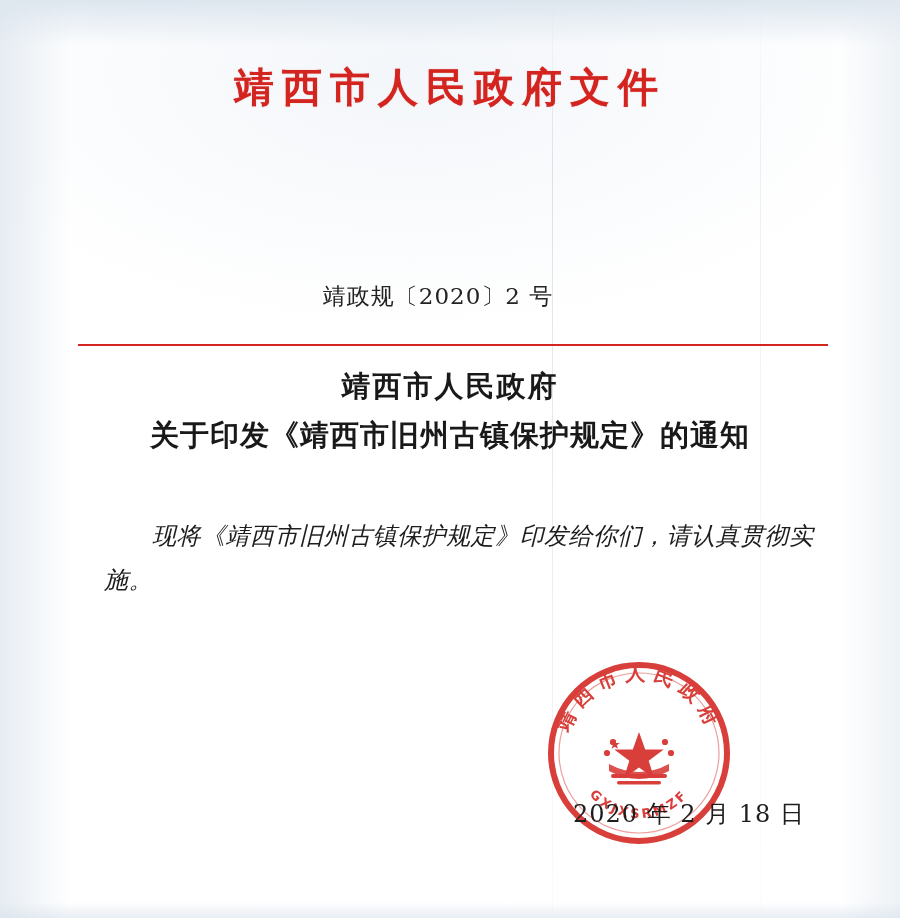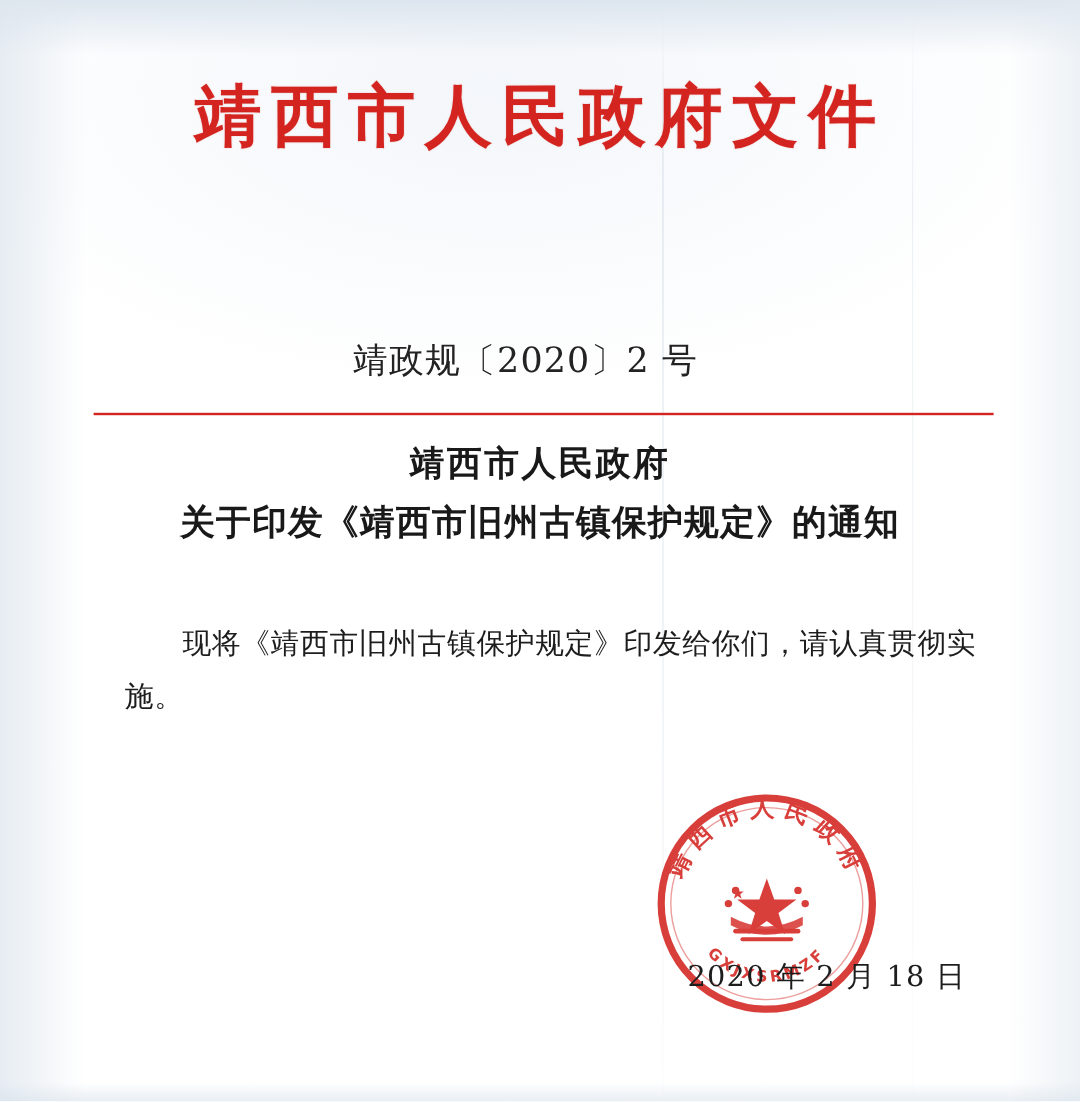--- a/index.html
+++ b/index.html
@@ -61,34 +61,34 @@
   
   .masthead {
     position: absolute;
     top: 60px;
     left: 0;
     width: 900px;
     text-align: center;
     color: #d3241f;
     font-family: "DejaVu Serif", "Liberation Serif", serif;
     font-weight: bold;
-    font-size: 56px;
+    font-size: 40px;
     letter-spacing: 8px;
     text-shadow: 0 0 1px rgba(211,36,31,0.5);
     white-space: nowrap;
   }
 
   
   .doc-number {
     position: absolute;
     top: 281px;
     left: 0;
     width: 876px;
     text-align: center;
-    font-size: 29px;
+    font-size: 23px;
     letter-spacing: 1px;
     color: #232323;
   }
 
   
   .red-rule {
     position: absolute;
     top: 344px;
     left: 78px;
     width: 750px;
@@ -126,20 +126,21 @@
     font-size: 24px;
     line-height: 1.85;
     color: #1d1d1d;
     letter-spacing: 0.5px;
   }
   .body-text p {
     margin: 0 0 2px 0;
   }
   .indent {
     text-indent: 48px;
+    font-style: italic;
   }
 
   
   .seal {
     position: absolute;
     left: 540px;
     top: 654px;
     width: 198px;
     height: 198px;
     pointer-events: none;

